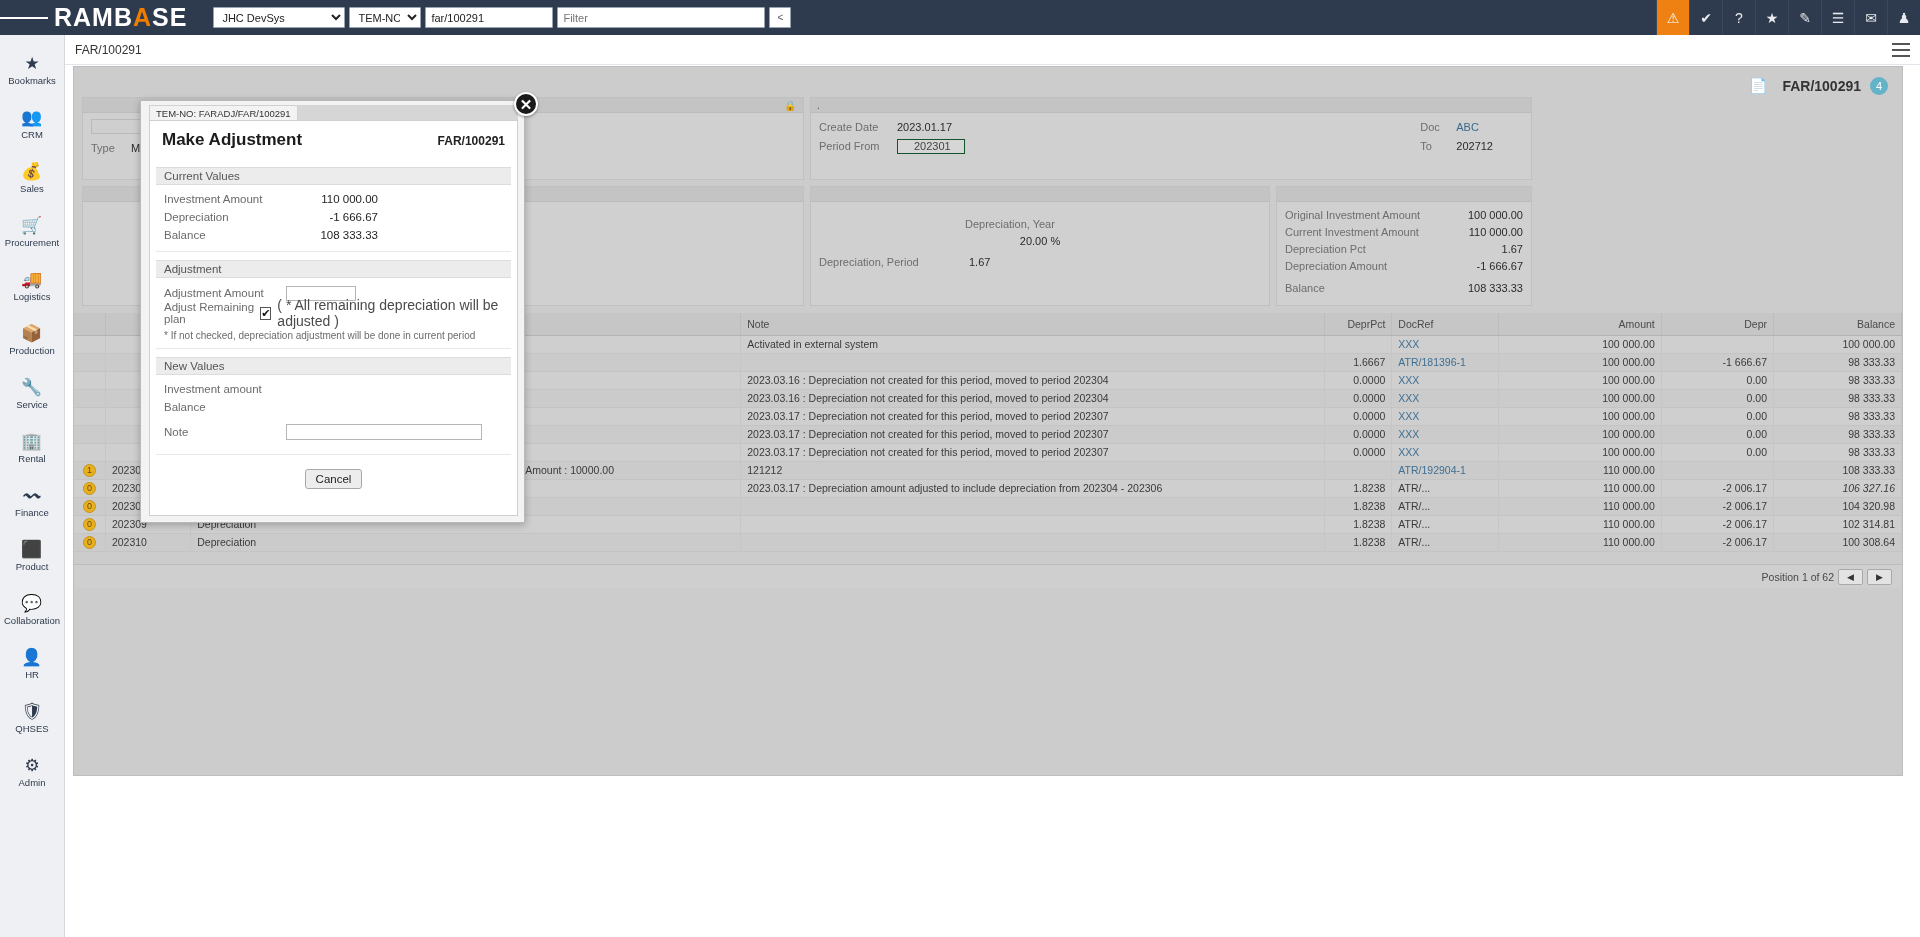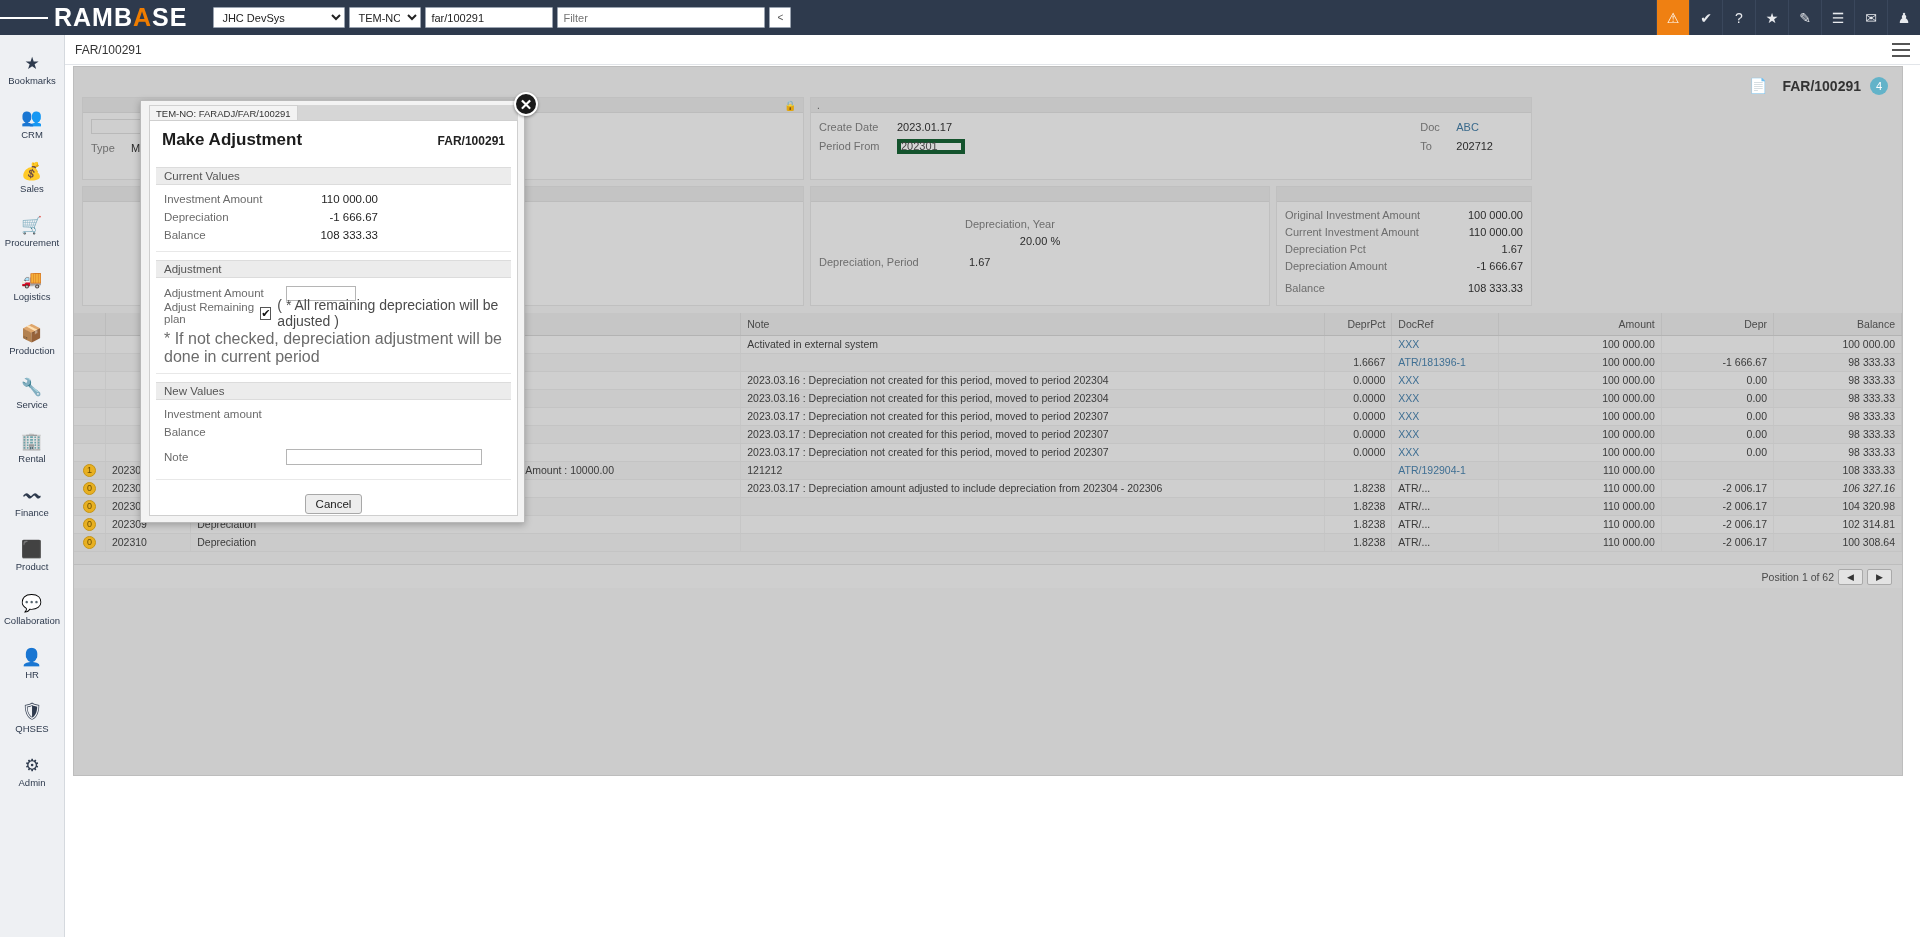--- a/index.html
+++ b/index.html
@@ -102,22 +102,22 @@
     height:15px; background:#c4c4c4; border-bottom:1px solid #bcbcbc;
     font-size:10px; color:#555; padding:1px 6px; display:flex; align-items:center;
   }
   .panel .ph .lock { margin-left:auto; color:#c8a44a; font-size:10px; }
   .pb { padding:6px 8px; font-size:11px; color:#5a5a5a; }
   .fl { display:flex; align-items:center; line-height:17px; }
   .fl .lab { color:#6d6d6d; }
   .fl .val { color:#2b2b2b; }
   .fl .valblue { color:#3a6a8c; }
   .boxval {
-    border:4px solid #14532d; background:#d6d6d6; font-size:11px;
-    padding:0 0; height:15px; display:inline-flex; align-items:center; color:#444;
+    border:1px solid #14532d; background:#d6d6d6; font-size:11px;
+    padding:0 16px; height:15px; display:inline-flex; align-items:center; color:#444;
   }
   .inputghost { border:1px solid #b9b9b9; background:#cfcfcf; height:15px; }
 
   
   .tablewrap { position:absolute; left:0; top:246px; width:100%; }
   table.grid { border-collapse:collapse; width:1828px; font-size:10.5px; color:#3a3a3a; }
   table.grid thead th {
     background:#c6c6c6; border-bottom:1px solid #b3b3b3; border-right:1px solid #bcbcbc;
     height:22px; font-weight:normal; color:#4a4a4a; padding:0 6px; text-align:left;
   }
@@ -187,21 +187,21 @@
     border:1px solid #b5b5b5; background:#fff; height:15px; width:70px;
     font-size:11px; padding:0 3px; font-family:"Liberation Sans", sans-serif;
   }
   .m-input.note { width:196px; height:16px; }
   .m-check {
     width:13px; height:13px; border:1px solid #555; background:#fff;
     display:inline-flex; align-items:center; justify-content:center;
     font-size:11px; color:#111; line-height:1; cursor:pointer;
   }
   .m-hint { font-size:14px; color:#4a4a4a; margin-left:6px; }
-  .m-note-sm { font-size:16px; color:#6b6b6b; padding-top:7px; }
+  .m-note-sm { font-size:10px; color:#6b6b6b; padding-top:7px; }
   .m-footer { display:flex; justify-content:center; padding-top:14px; }
   .m-btn {
     min-width:48px; height:20px; background:#ededed; border:1px solid #a8a8a8;
     border-radius:3px; font-size:11.5px; color:#222; cursor:pointer;
     display:flex; align-items:center; justify-content:center; padding:0 10px;
     font-family:"Liberation Sans", sans-serif;
   }
 </style>
 </head>
 <body>

